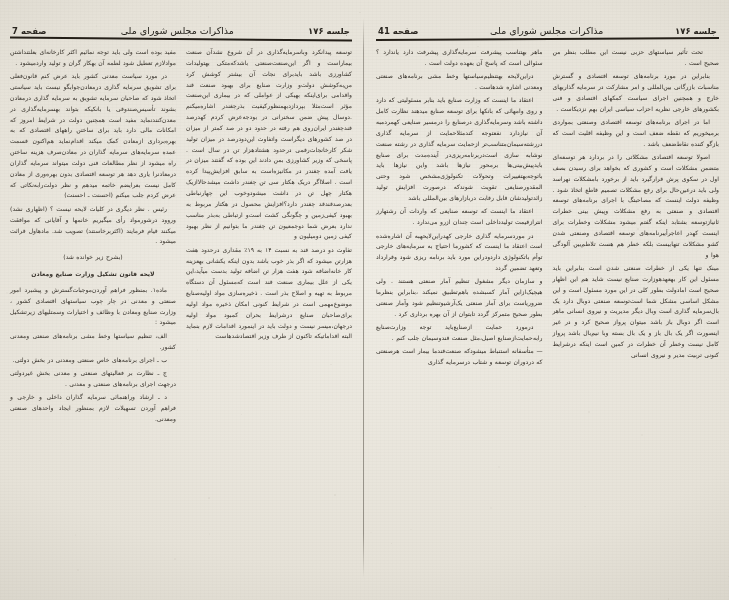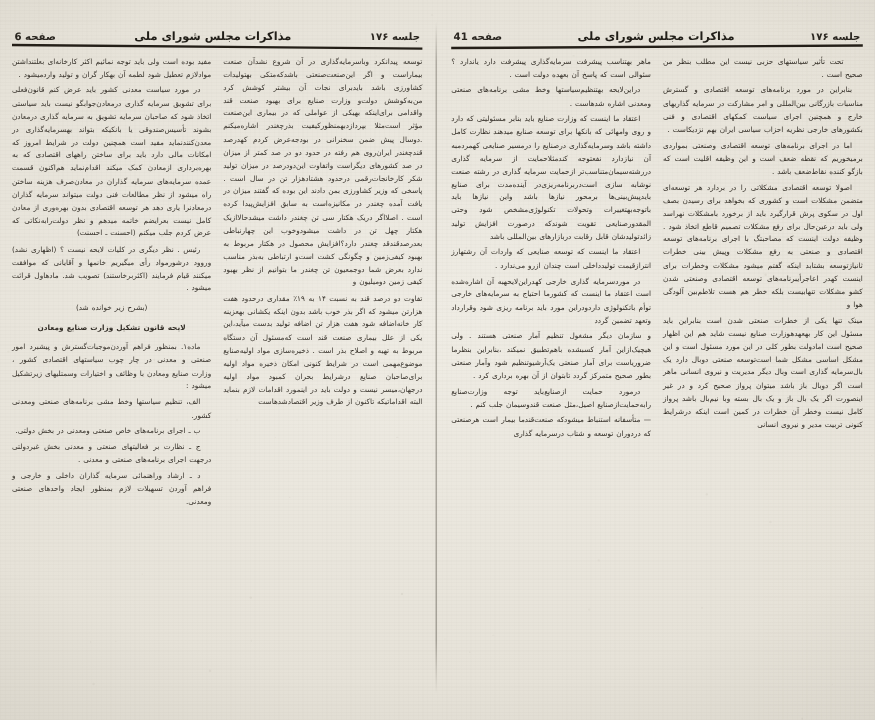--- a/index.html
+++ b/index.html
@@ -40,21 +40,21 @@
   }
 
   
   .runhead{
     position:relative;
     display:flex;align-items:flex-end;justify-content:space-between;
     height:20px;
     padding:0 2px;
   }
   .runhead .rh-side{font-size:8.5px;font-weight:bold;color:#2a2620;letter-spacing:.2px;white-space:nowrap;}
-  .runhead .rh-title{font-size:9.5px;font-weight:bold;color:#211e18;letter-spacing:.3px;white-space:nowrap;}
+  .runhead .rh-title{font-size:9.5px;font-weight:normal;color:#211e18;letter-spacing:.3px;white-space:nowrap;}
   .rule{
     height:2px;
     background:#241f18;
     margin:2px 0 7px 0;
     transform:skewY(-0.35deg);
   }
   .page.left .rule{transform:skewY(0.5deg);}
 
   .cols{
     display:flex;flex-direction:row;gap:10px;
@@ -186,21 +186,21 @@
         <p>درمورد حمایت ازصنایع‌باید توجه وزارت‌صنایع را‌به‌حمایت‌از‌صنایع اصیل،مثل صنعت قندوسیمان جلب کنم .</p>
         <p class="noind">— متأسفانه استنباط میشودکه صنعت‌قندما بیمار است هرصنعتی که دردوران توسعه و شتاب درسرمایه گذاری</p>
       </div>
     </div>
   </div>
 
   <div class="page left">
     <div class="runhead">
       <span class="rh-side">جلسه ۱۷۶</span>
       <span class="rh-title">مذاکرات مجلس شورای ملی</span>
-      <span class="rh-side">صفحه 6</span>
+      <span class="rh-side">صفحه 7</span>
     </div>
     <div class="rule"></div>
 
     <div class="cols">
       <div class="col">
         <p class="noind">توسعه پیدانکرد وباسرمایه‌گذاری در آن شروع نشدآن صنعت بیمار‌است و اگر این‌صنعت‌صنعتی باشدکه‌متکی بهتولیدات کشاورزی باشد بایدبرای نجات آن بیشتر کوشش کرد من‌به‌کوشش دولت‌و وزارت صنایع برای بهبود صنعت قند واقدامی برای‌اینکه بهیکی از عواملی که در بیماری این‌صنعت مؤثر است‌مثلا بپردازدبهمنظورکیفیت بذرچغندر اشاره‌میکنم .دوسال پیش ضمن سخنرانی در بودجه‌عرض کردم کهدرصد قندچغندر ایران‌روی هم رفته در حدود دو در صد کمتر از میزان در صد کشورهای دیگر‌است واتفاوت این‌دو‌درصد در میزان تولید شکر کارخانجات‌رقمی درحدود هشتادهزار تن در سال است . پاسخی که وزیر کشاورزی بمن دادند این بوده که گفتند میزان در یافت آمده چغندر در مکانیزه‌است به سابق افزایش‌پیدا کرده است . اصلااگر دریک هکتار سی تن چغندر داشت میشدحالاازیک هکتار چهل تن در داشت میشود‌وخوب این چهارنباطی بعدر‌صدقندقد چغندر دارد؟افزایش محصول در هکتار مربوط به بهبود کیفی‌زمین و چگونگی کشت است‌و ارتباطی به‌بذر مناسب ندارد بعرض شما دوجمعیون تن چغندر ما بتوانیم از نظر بهبود کیفی زمین دومیلیون و</p>
         <p class="noind">تفاوت دو درصد قند به نسبت ۱۴ به ۱۹٪ مقداری درحدود هفت هزارتن میشود که اگر بذر خوب باشد بدون اینکه یکشانی بهعزینه کار خانه‌اضافه شود هفت هزار تن اضافه تولید بدست میآید،این یکی از علل بیماری صنعت قند است که‌مسئول آن دستگاه مربوط به تهیه و اصلاح بذر است . ذخیره‌سازی مواد اولیه‌صنایع موضوع‌مهمی است در شرایط کنونی امکان ذخیره مواد اولیه برای‌صاحبان صنایع درشرایط بحران کمبود مواد اولیه درجهان،میسر نیست و دولت باید در اینمورد اقدامات لازم بنماید البته اقداماتیکه تاکنون از طرف وزیر اقتصادشدهاست</p>
       </div>
 
       <div class="col">

